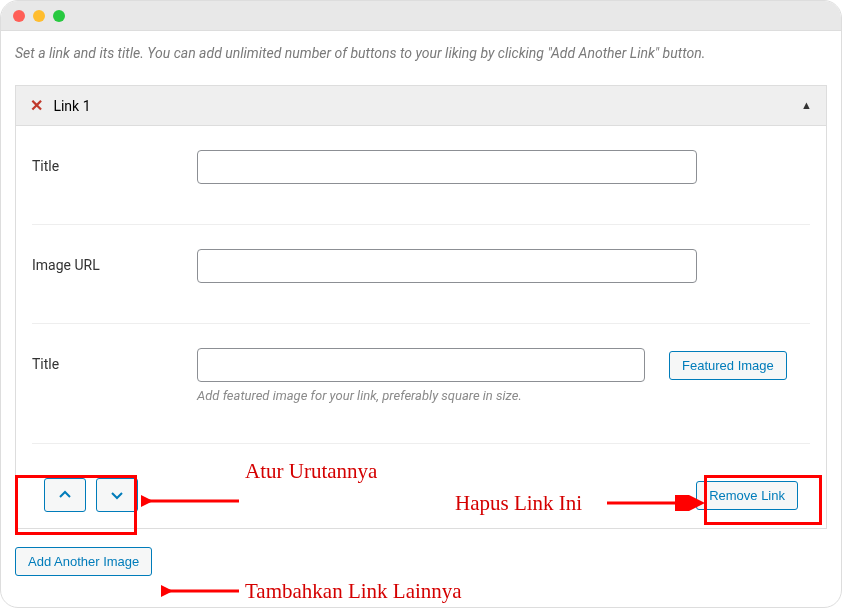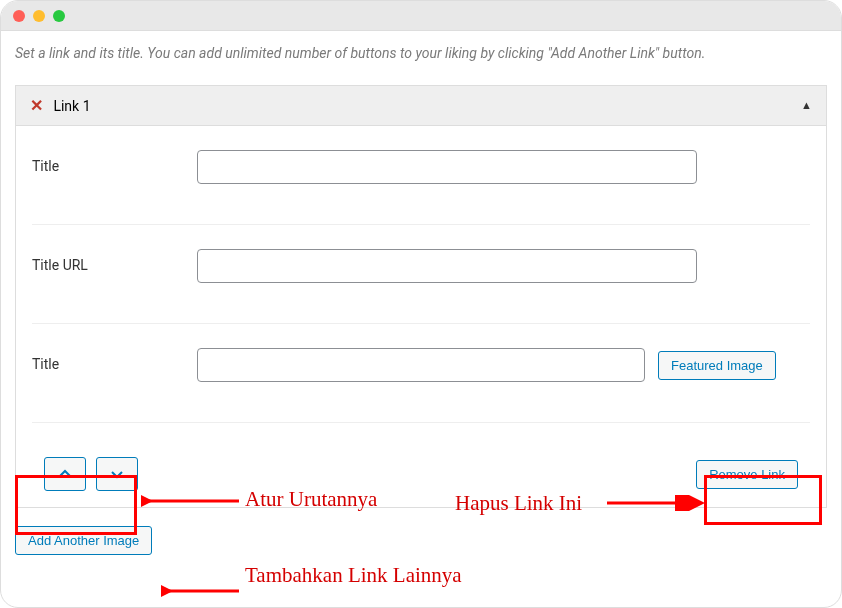--- a/index.html
+++ b/index.html
@@ -98,21 +98,21 @@
       height: 34px;
       border: 1px solid #8c8f94;
       border-radius: 4px;
       padding: 0 10px;
       font-size: 14px;
       background: #fff;
     }
     .input-with-btn {
       display: flex;
       align-items: center;
-      gap: 13px;
+      gap: 24px;
     }
     .input-with-btn .text-input {
       width: 448px;
     }
     .btn {
       border: 1px solid #007cba;
       background: #f6f7f7;
       color: #007cba;
       padding: 6px 12px;
       border-radius: 3px;
@@ -197,33 +197,34 @@
       <div class="panel-body">
 
         <div class="field-row">
           <div class="field-label">Title</div>
           <div class="field-input">
             <input type="text" class="text-input" style="">
           </div>
         </div>
 
         <div class="field-row">
-          <div class="field-label">Title URL</div>
+          <div class="field-label">Image URL</div>
           <div class="field-input">
             <input type="text" class="text-input" style="">
           </div>
         </div>
 
         <div class="field-row">
           <div class="field-label">Title</div>
           <div class="field-input">
             <div class="input-with-btn">
               <input type="text" class="text-input" style="">
               <button class="btn">Featured Image</button>
             </div>
+            <div class="hint">Add featured image for your link, preferably square in size.</div>
           </div>
         </div>
 
         <div class="panel-footer">
           <div class="order-btns">
             <button class="icon-btn">
               <svg width="14" height="14" viewBox="0 0 14 14">
                   <path d="M2 9 L7 4 L12 9" stroke="#007cba" stroke-width="2" fill="none"></path>
                 </svg>
             </button>
@@ -239,23 +240,23 @@
       </div>
     </div>
 
     <div class="bottom-actions">
       <button class="btn">Add Another Image</button>
     </div>
 
     <div class="anno-box" style="left:14px; top:444px; width:122px; height:60px;"></div>
     <div class="anno-box" style="left:703px; top:444px; width:118px; height:50px;"></div>
 
-    <div class="anno-label" style="left:244px; top:456px;">Atur Urutannya</div>
+    <div class="anno-label" style="left:244px; top:428px;">Atur Urutannya</div>
     <div class="anno-label" style="left:454px; top:460px;">Hapus Link Ini</div>
-    <div class="anno-label" style="left:244px; top:532px;">Tambahkan Link Lainnya</div>
+    <div class="anno-label" style="left:244px; top:548px;">Tambahkan Link Lainnya</div>
 
     <div class="arrow" style="left:140px; top:462px;">
       <svg width="100" height="16">
           <defs>
             <marker id="ah1" markerWidth="10" markerHeight="10" refX="2" refY="5" orient="auto">
               <path d="M10,0 L0,5 L10,10 Z" fill="red"></path>
             </marker>
           </defs>
           <line x1="98" y1="8" x2="6" y2="8" stroke="red" stroke-width="3" marker-end="url(#ah1)"></line>
         </svg>

